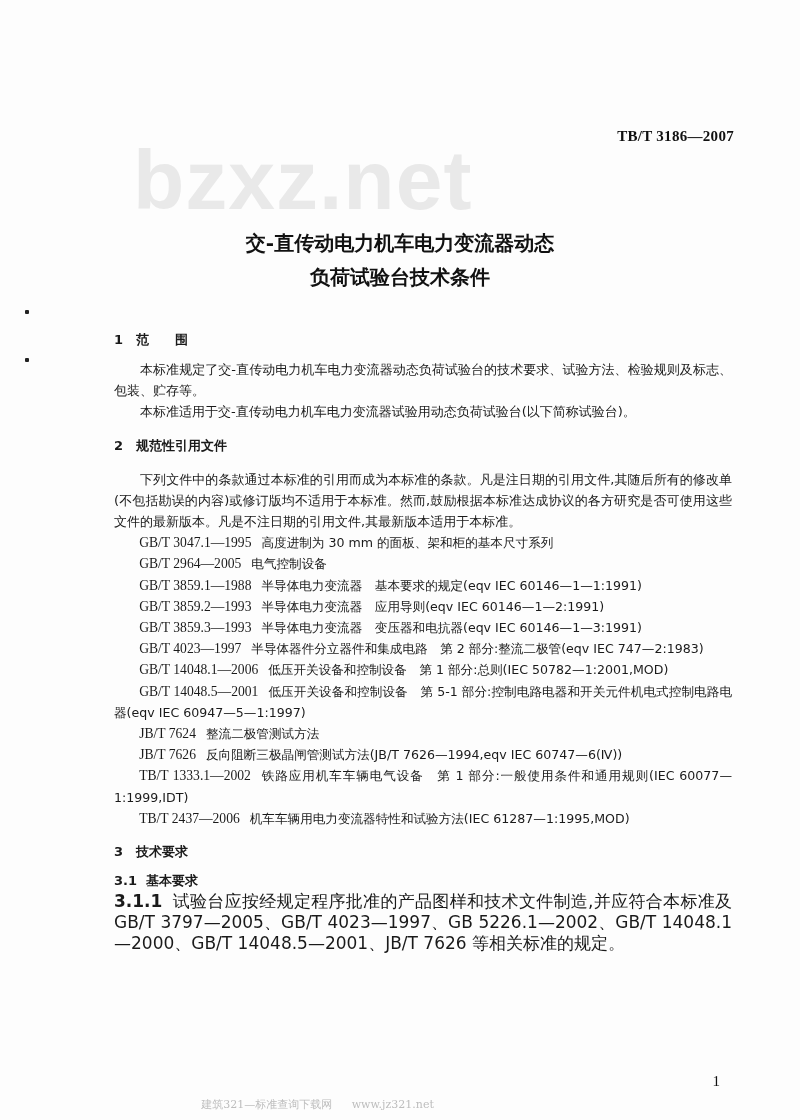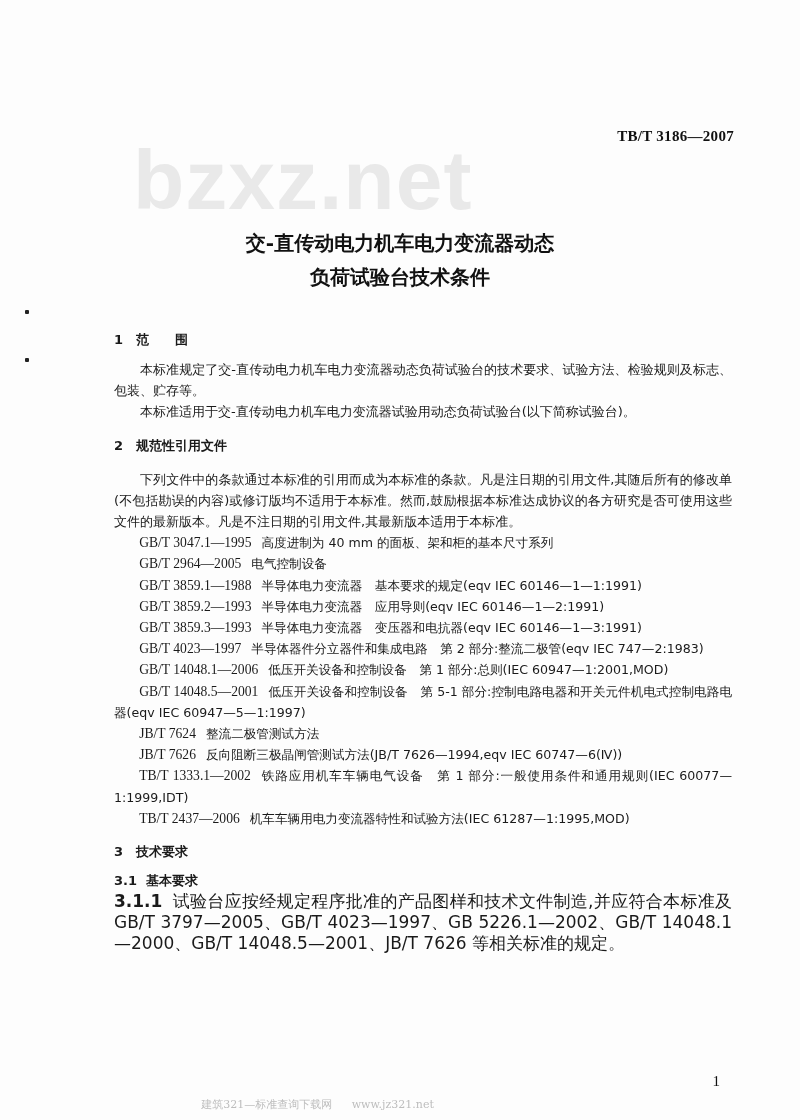--- a/index.html
+++ b/index.html
@@ -156,27 +156,27 @@
     <p>本标准规定了交-直传动电力机车电力变流器动态负荷试验台的技术要求、试验方法、检验规则及标志、包装、贮存等。</p>
     <p>本标准适用于交-直传动电力机车电力变流器试验用动态负荷试验台(以下简称试验台)。</p>
     <div class="gap-m"></div>
 
     <div class="heading">
       <span class="num">2</span><span>规范性引用文件</span>
     </div>
     <div class="gap-m"></div>
     <p>下列文件中的条款通过本标准的引用而成为本标准的条款。凡是注日期的引用文件,其随后所有的修改单(不包括勘误的内容)或修订版均不适用于本标准。然而,鼓励根据本标准达成协议的各方研究是否可使用这些文件的最新版本。凡是不注日期的引用文件,其最新版本适用于本标准。</p>
 
-    <div class="ref"><span class="code">GB/T 3047.1—1995</span><span>高度进制为 40 mm 的面板、架和柜的基本尺寸系列</span></div>
+    <div class="ref"><span class="code">GB/T 3047.1—1995</span><span>高度进制为 30 mm 的面板、架和柜的基本尺寸系列</span></div>
     <div class="ref"><span class="code">GB/T 2964—2005</span><span>电气控制设备</span></div>
     <div class="ref"><span class="code">GB/T 3859.1—1988</span><span>半导体电力变流器　基本要求的规定(eqv IEC 60146—1—1:1991)</span></div>
     <div class="ref"><span class="code">GB/T 3859.2—1993</span><span>半导体电力变流器　应用导则(eqv IEC 60146—1—2:1991)</span></div>
     <div class="ref"><span class="code">GB/T 3859.3—1993</span><span>半导体电力变流器　变压器和电抗器(eqv IEC 60146—1—3:1991)</span></div>
     <div class="ref"><span class="code">GB/T 4023—1997</span><span>半导体器件分立器件和集成电路　第 2 部分:整流二极管(eqv IEC 747—2:1983)</span></div>
-    <div class="ref"><span class="code">GB/T 14048.1—2006</span><span>低压开关设备和控制设备　第 1 部分:总则(IEC 60947—1:2001,MOD)</span></div>
+    <div class="ref"><span class="code">GB/T 14048.1—2006</span><span>低压开关设备和控制设备　第 1 部分:总则(IEC 50782—1:2001,MOD)</span></div>
     <div class="ref"><span class="code">GB/T 14048.5—2001</span><span>低压开关设备和控制设备　第 5-1 部分:控制电路电器和开关元件机电式控制电路电器(eqv IEC 60947—5—1:1997)</span></div>
     <div class="ref"><span class="code">JB/T 7624</span><span>整流二极管测试方法</span></div>
     <div class="ref"><span class="code">JB/T 7626</span><span>反向阻断三极晶闸管测试方法(JB/T 7626—1994,eqv IEC 60747—6(Ⅳ))</span></div>
     <div class="ref"><span class="code">TB/T 1333.1—2002</span><span>铁路应用机车车辆电气设备　第 1 部分:一般使用条件和通用规则(IEC 60077—1:1999,IDT)</span></div>
     <div class="ref"><span class="code">TB/T 2437—2006</span><span>机车车辆用电力变流器特性和试验方法(IEC 61287—1:1995,MOD)</span></div>
     <div class="gap-m"></div>
 
     <div class="heading">
       <span class="num">3</span><span>技术要求</span>
     </div>

